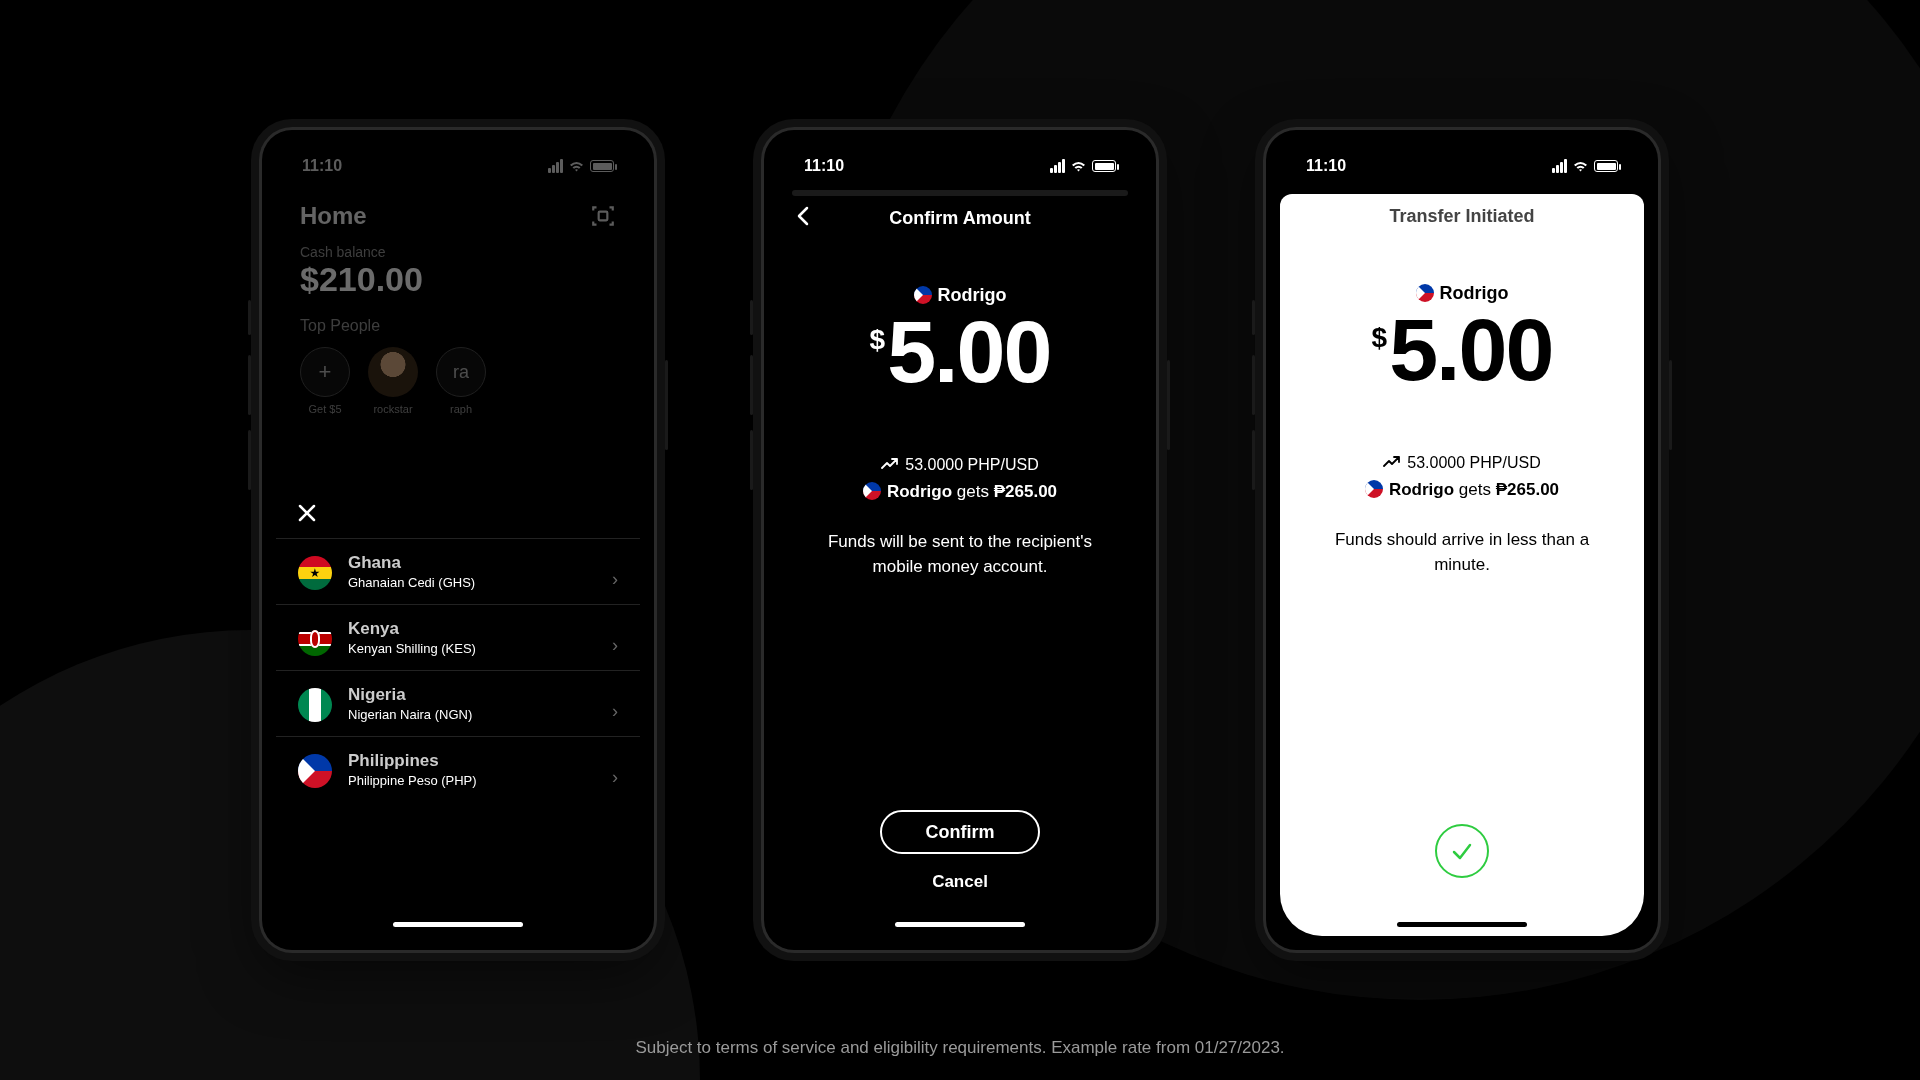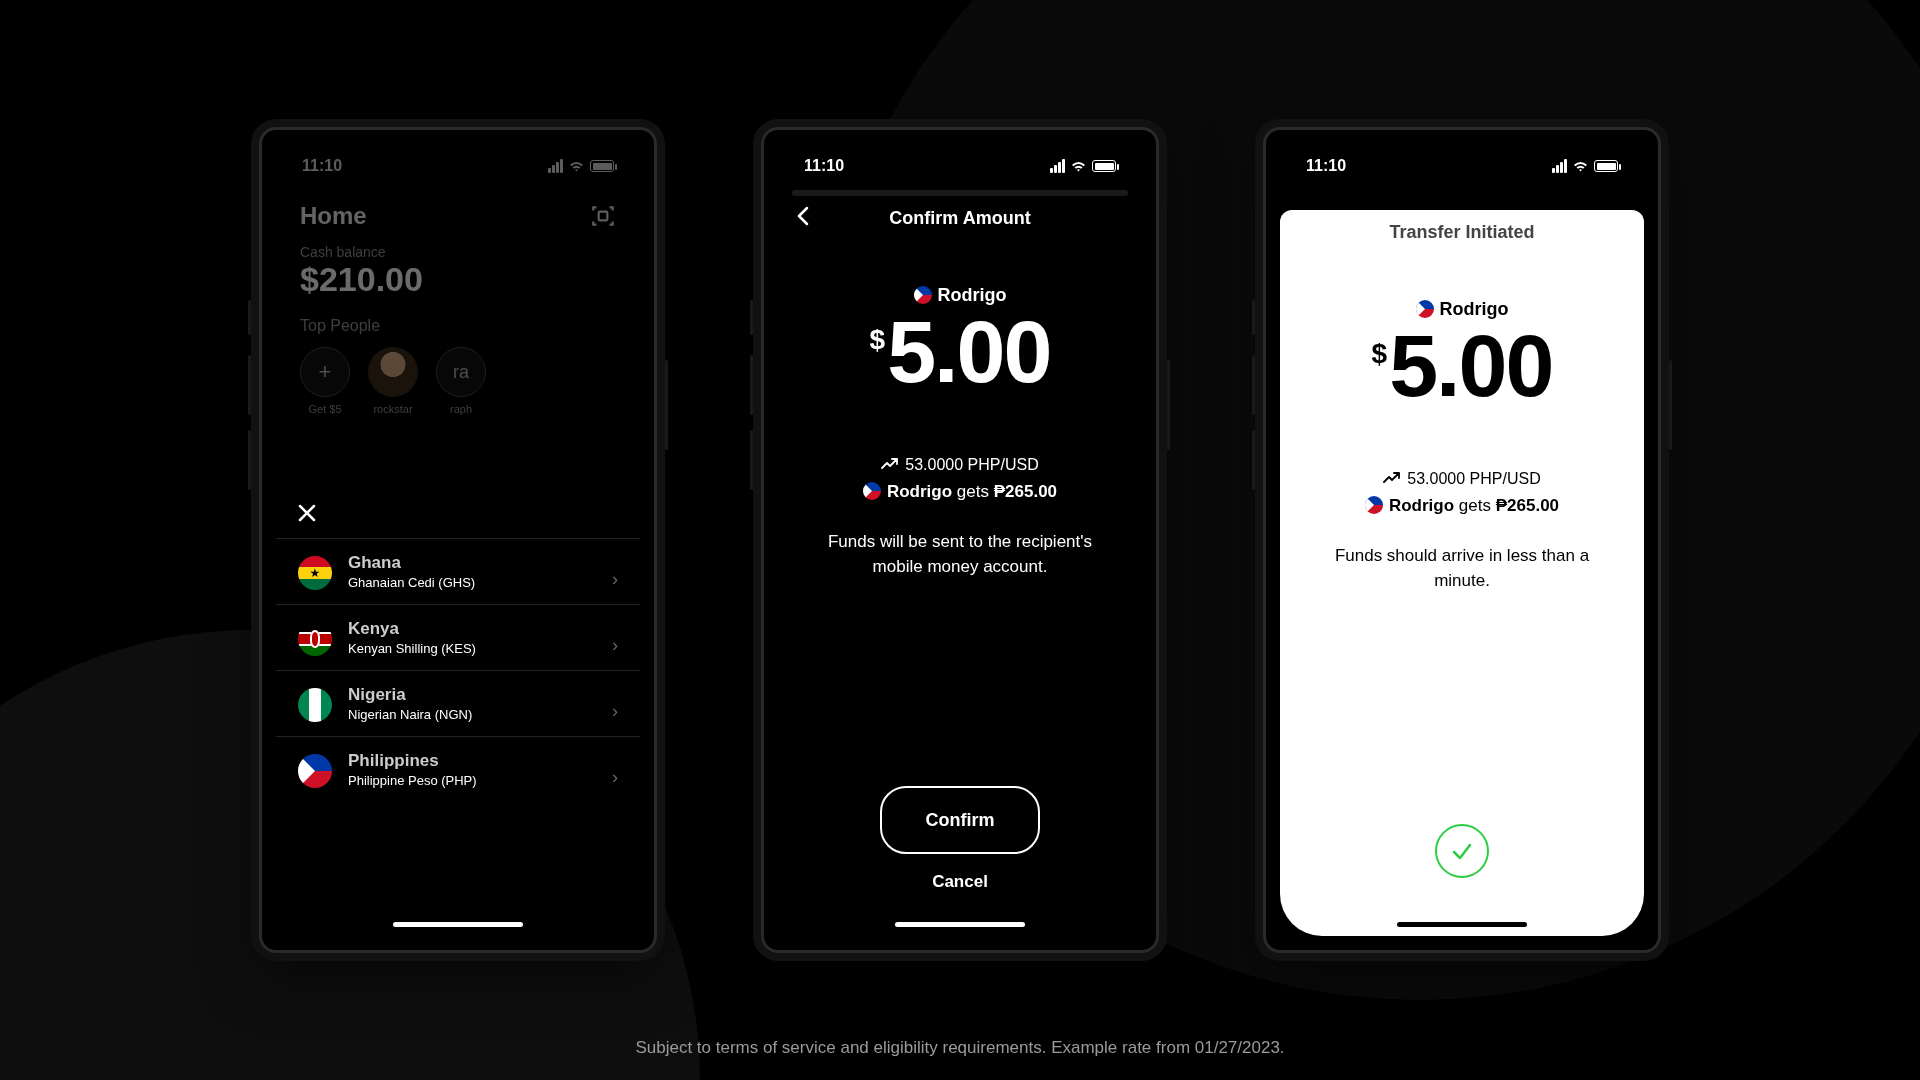--- a/index.html
+++ b/index.html
@@ -3,21 +3,21 @@
 <meta charset="utf-8">
 <style>
   * { margin: 0; padding: 0; box-sizing: border-box; font-family: -apple-system, BlinkMacSystemFont, "Segoe UI", Helvetica, Arial, sans-serif; }
   body { width: 1920px; height: 1080px; background: #000; position: relative; overflow: hidden; }
   .bg-circle-1 { position: absolute; width: 1200px; height: 1200px; border-radius: 50%; background: #0a0a0a; top: -200px; right: -100px; }
   .bg-circle-2 { position: absolute; width: 900px; height: 900px; border-radius: 50%; background: #0e0e0e; bottom: -450px; left: -200px; }
   .stage { position: relative; width: 100%; height: 100%; display: flex; justify-content: center; align-items: center; gap: 110px; }
   .footer-note { position: absolute; bottom: 22px; width: 100%; text-align: center; color: #9a9a9a; font-size: 17px; }
 
   
-  .phone { width: 392px; height: 820px; border-radius: 14px; background: #000; position: relative; box-shadow: 0 0 0 3px #2a2a2a, 0 0 0 11px #111, 0 20px 60px rgba(0,0,0,0.6); }
+  .phone { width: 392px; height: 820px; border-radius: 30px; background: #000; position: relative; box-shadow: 0 0 0 3px #2a2a2a, 0 0 0 11px #111, 0 20px 60px rgba(0,0,0,0.6); }
   .phone::after { content: ""; position: absolute; left: 50%; transform: translateX(-50%); top: 0; width: 180px; height: 30px; background: #000; border-bottom-left-radius: 18px; border-bottom-right-radius: 18px; z-index: 50; }
   .side-btn { position: absolute; background: #1a1a1a; border-radius: 2px; }
   .side-r { right: -14px; top: 230px; width: 3px; height: 90px; }
   .side-l1 { left: -14px; top: 170px; width: 3px; height: 35px; }
   .side-l2 { left: -14px; top: 225px; width: 3px; height: 60px; }
   .side-l3 { left: -14px; top: 300px; width: 3px; height: 60px; }
   .screen { position: absolute; inset: 14px; border-radius: 42px; overflow: hidden; display: flex; flex-direction: column; }
   .screen.dark { background: #000; color: #fff; }
   .dimmer { position: absolute; inset: 0; background: rgba(0,0,0,0.55); z-index: 20; pointer-events: none; }
 
@@ -67,21 +67,21 @@
   .recipient-row { text-align: center; margin-top: 44px; font-size: 18px; font-weight: 700; }
   .amount-row { text-align: center; display: flex; justify-content: center; align-items: flex-start; margin-top: 0; }
   .amount-currency { font-size: 28px; font-weight: 800; margin-top: 18px; margin-right: 2px; }
   .amount-value { font-size: 88px; font-weight: 900; letter-spacing: -2px; line-height: 1.05; }
   .rate-row { text-align: center; margin-top: 58px; font-size: 16px; }
   .trend-icon { display: inline-block; margin-right: 6px; }
   .gets-row { text-align: center; margin-top: 8px; font-size: 17px; }
   .gets-row b { font-weight: 700; }
   .info-row { text-align: center; margin-top: 28px; font-size: 17px; padding: 0 30px; line-height: 1.45; }
   .btn-area { position: absolute; bottom: 44px; left: 0; right: 0; display: flex; flex-direction: column; align-items: center; gap: 18px; }
-  .btn-confirm { width: 160px; height: 68px; border-radius: 26px; border: 2px solid #fff; background: transparent; color: #fff; font-size: 18px; font-weight: 600; display: flex; align-items: center; justify-content: center; }
+  .btn-confirm { width: 160px; height: 44px; border-radius: 26px; border: 2px solid #fff; background: transparent; color: #fff; font-size: 18px; font-weight: 600; display: flex; align-items: center; justify-content: center; }
   .btn-cancel { font-size: 17px; font-weight: 600; color: #fff; }
 
   .success-circle { width: 54px; height: 54px; border-radius: 50%; border: 2px solid #2ecc40; display: flex; align-items: center; justify-content: center; margin: 0 auto; }
   .success-area { position: absolute; bottom: 58px; left: 0; right: 0; }
 
   .sig-bars { display: inline-flex; align-items: flex-end; gap: 1px; }
   .sig-bars span { width: 3px; background: currentColor; border-radius: 1px; }
   .sig-bars span:nth-child(1){height:5px} .sig-bars span:nth-child(2){height:8px} .sig-bars span:nth-child(3){height:11px} .sig-bars span:nth-child(4){height:14px}
   .battery { width: 24px; height: 12px; border: 1.5px solid currentColor; border-radius: 3px; position: relative; }
   .battery::after { content: ""; position: absolute; right: -4px; top: 3px; width: 2px; height: 6px; background: currentColor; border-radius: 1px; }
@@ -269,21 +269,21 @@
               <span></span>
             </span>
           <svg width="17" height="13" viewBox="0 0 17 13">
               <path d="M8.5 11.5 L10 9.8 Q8.5 8.8 7 9.8 Z M4.5 7.3 Q8.5 4 12.5 7.3 L11 8.8 Q8.5 6.5 6 8.8 Z M2 4.8 Q8.5 -1 15 4.8 L13.5 6.3 Q8.5 1.8 3.5 6.3 Z" fill="currentColor"></path>
             </svg>
           <span class="battery">
               <span class="battery-fill"></span>
             </span>
         </div>
       </div>
-      <div style="flex:1; background:#fff; color:#000; border-top-left-radius:12px; border-top-right-radius:12px; margin-top:22px; position:relative;">
+      <div style="flex:1; background:#fff; color:#000; border-top-left-radius:12px; border-top-right-radius:12px; margin-top:6px; position:relative;">
         <div class="nav-bar">
           <div class="nav-title" style="color:#444;">Transfer Initiated</div>
         </div>
         <div class="recipient-row" style="color:#000;">
           <span class="flag-ph-sm"></span><span>Rodrigo</span>
         </div>
         <div class="amount-row">
           <span class="amount-currency">$</span>
           <span class="amount-value">5.00</span>
         </div>

